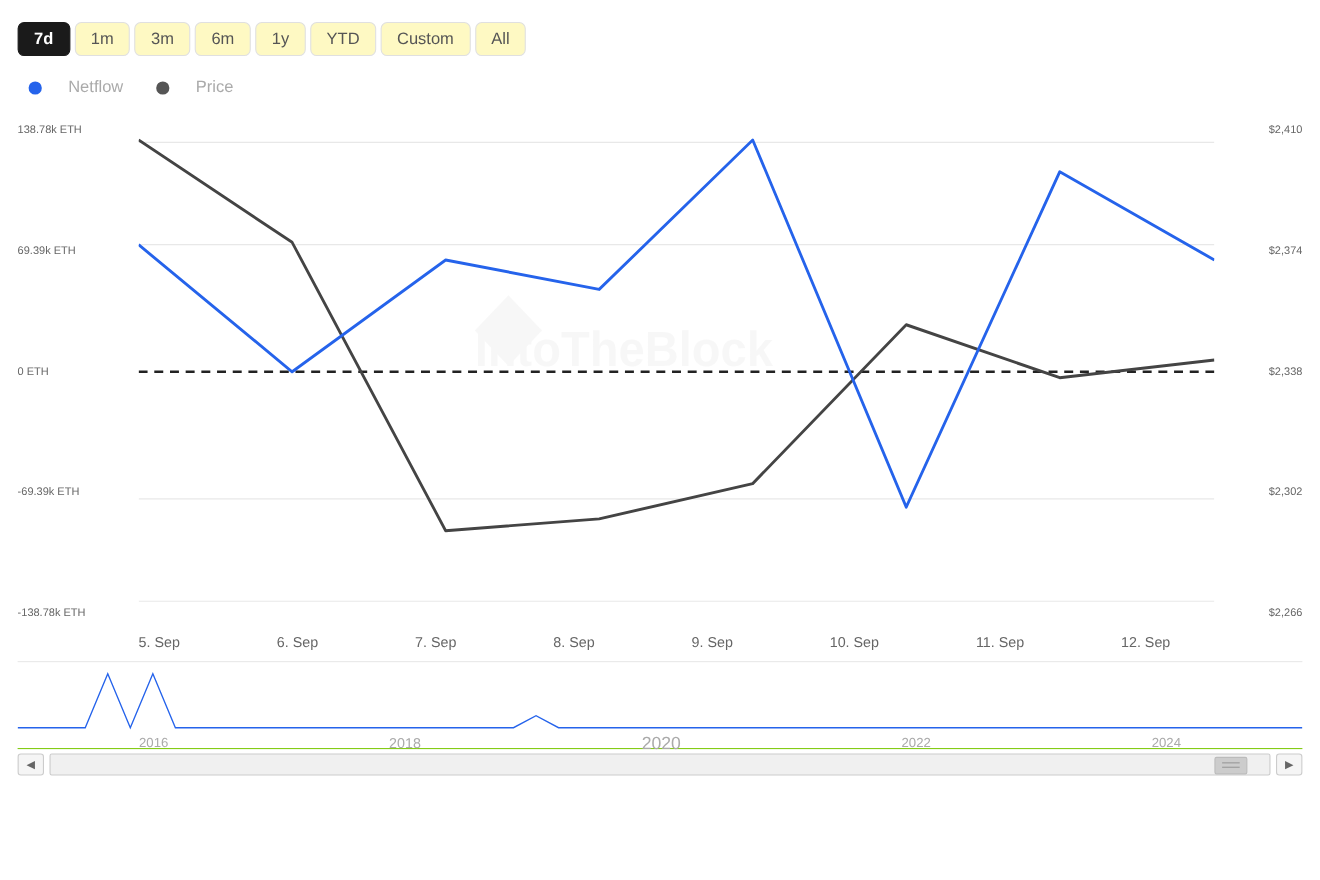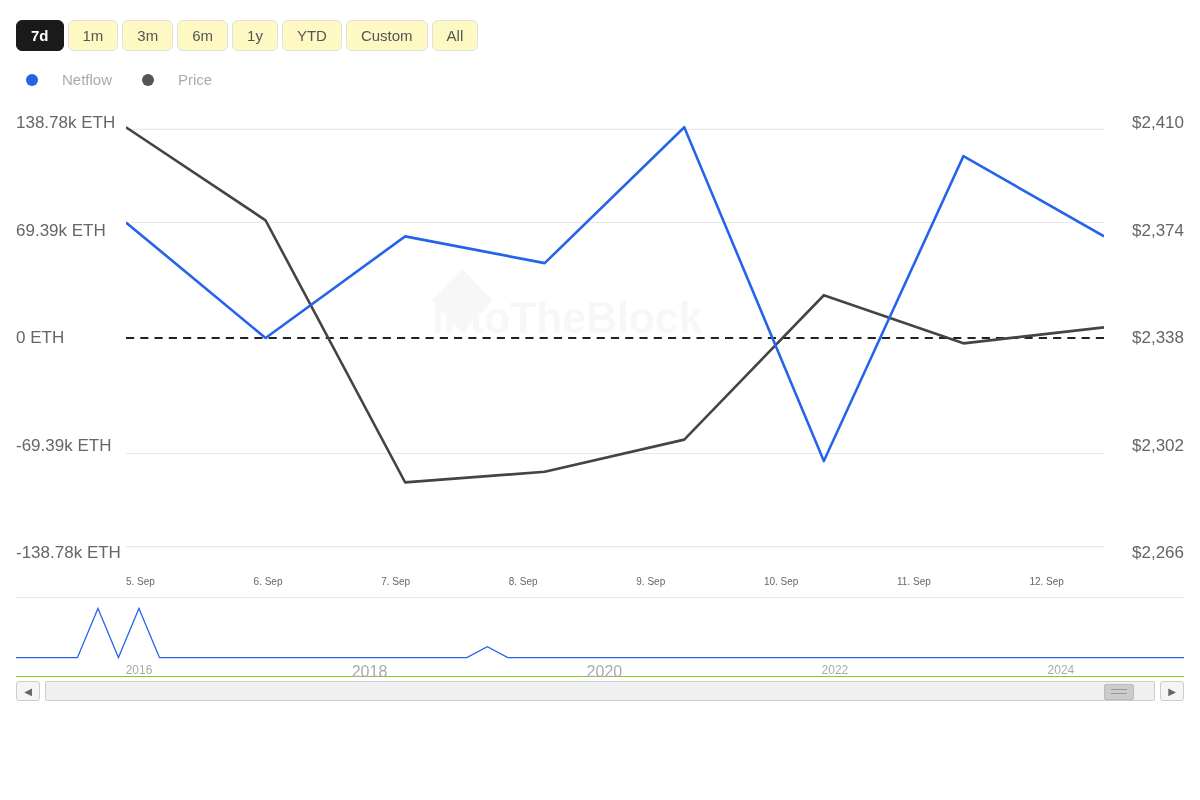--- a/index.html
+++ b/index.html
@@ -84,21 +84,21 @@
       left: 0;
       top: 0;
       height: 100%;
       display: flex;
       flex-direction: column;
       justify-content: space-between;
       padding: 5px 0;
     }
 
     .y-label {
-      font-size: 17px;
+      font-size: 10px;
       color: #666;
       white-space: nowrap;
     }
 
     
     .y-axis-right {
       position: absolute;
       right: 0;
       top: 0;
       height: 100%;
@@ -111,21 +111,21 @@
 
     
     .x-axis {
       display: flex;
       justify-content: space-between;
       margin-top: 8px;
       padding: 0 120px 0 110px;
     }
 
     .x-label {
-      font-size: 10px;
+      font-size: 13px;
       color: #666;
     }
 
     
     .chart-svg-container {
       position: absolute;
       left: 110px;
       right: 80px;
       top: 0;
       bottom: 0;
@@ -280,21 +280,21 @@
     </div>
 
   <div class="mini-chart-wrapper">
     <svg class="mini-chart-svg" viewBox="0 0 1140 55" preserveAspectRatio="none">
 
       <polyline points="0,50 40,50 60,50 80,5 100,50 120,5 140,50 160,50 200,50 240,50 280,50 320,50 360,50 400,50 440,50 460,40 480,50 520,50 560,50 600,50 640,50 680,50 720,50 760,50 800,50 840,50 880,50 900,50 920,50 960,50 1000,50 1040,50 1080,50 1100,50 1140,50" fill="none" stroke="#2563eb" stroke-width="1.2"></polyline>
     </svg>
     
   <div style="display: flex; justify-content: space-around; padding: 0px 10px; margin-top: -4px;">
         <span style="font-size: 12px; color: rgb(170, 170, 170);">2016</span>
-        <span style="font-size: 16px; color: rgb(170, 170, 170);">2018</span>
+        <span style="font-size: 13px; color: rgb(170, 170, 170);">2018</span>
         <span style="font-size: 16px; color: rgb(170, 170, 170);">2020</span>
         <span style="font-size: 12px; color: rgb(170, 170, 170);">2022</span>
         <span style="font-size: 12px; color: rgb(170, 170, 170);">2024</span>
       </div></div>
 
   <div class="scrollbar-area">
     <div class="scroll-btn">◀</div>
     <div class="scroll-track">
       <div class="scroll-thumb">
         <div class="scroll-thumb-lines">

